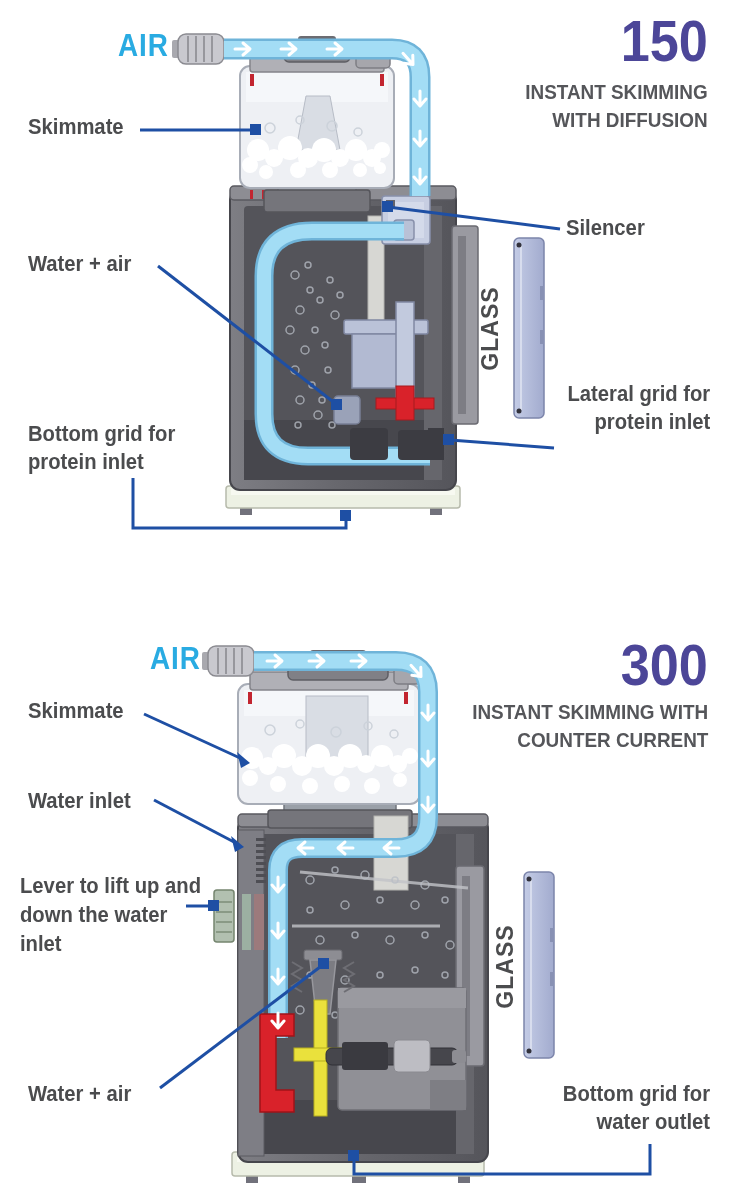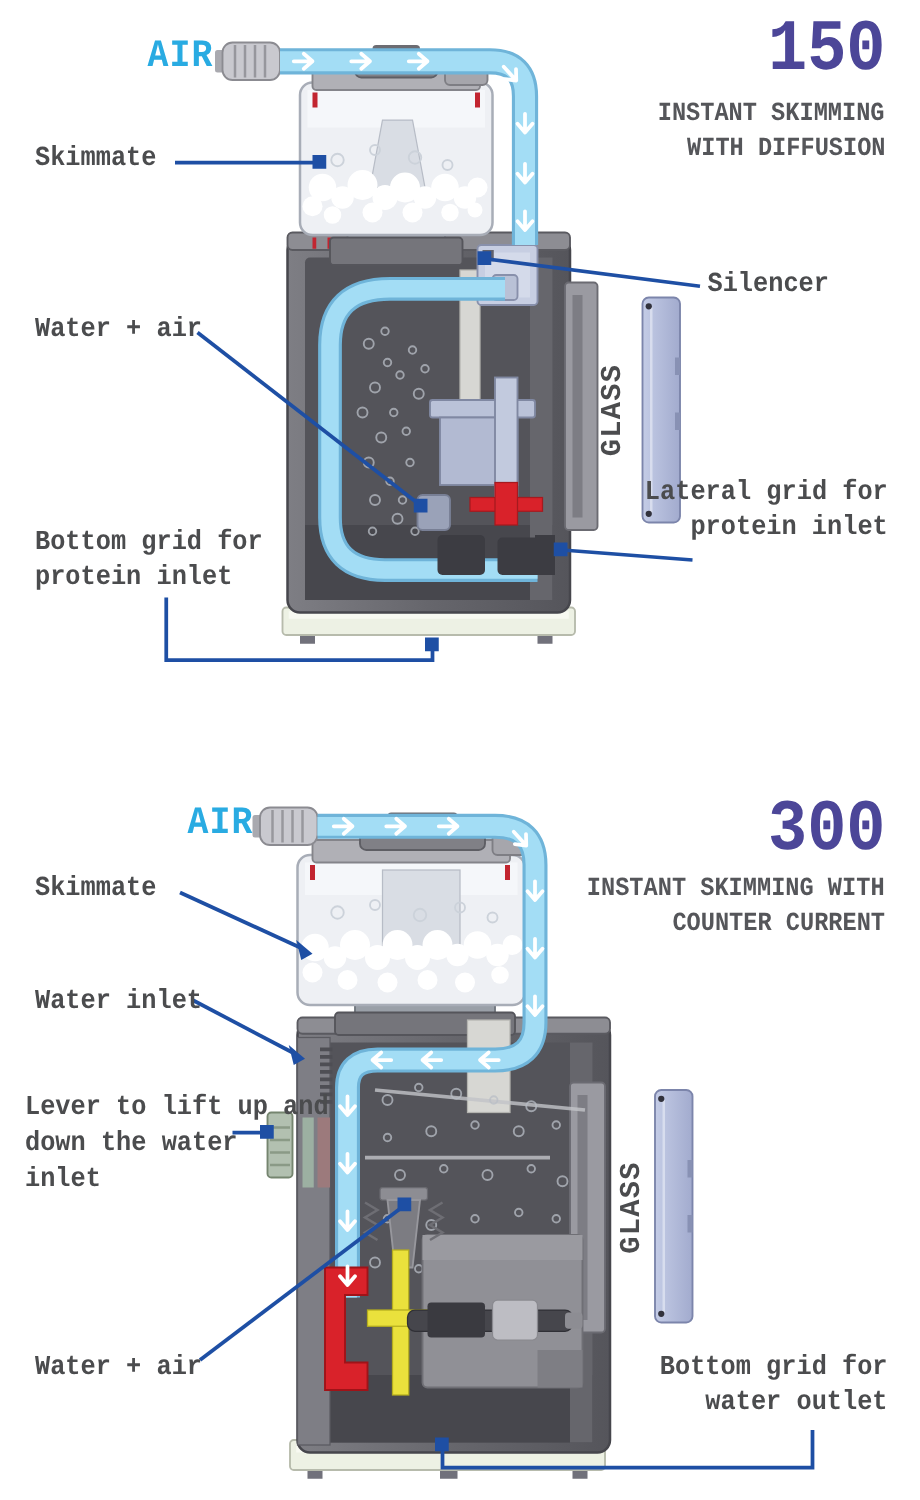--- a/index.html
+++ b/index.html
@@ -1,18 +1,18 @@
 <!DOCTYPE html>
 <html><head>
 <meta charset="utf-8">
 <style>
   html,body{margin:0;padding:0;background:#ffffff;}
   .canvas{
     position:relative;width:736px;height:1200px;background:#ffffff;overflow:hidden;
-    font-family:Liberation Mono, monospace;
+    font-family:Liberation Sans, sans-serif;
   }
   .canvas svg{position:absolute;left:0;}
   .lbl{
     position:absolute;font-weight:bold;font-size:22px;line-height:28px;color:#4b4c4e;
     white-space:nowrap;transform:scaleX(.92);transform-origin:left center;
   }
   .lbl.right{text-align:right;transform-origin:right center;}
   .air{
     position:absolute;font-weight:bold;font-size:31px;color:#29abe2;letter-spacing:1px;
     transform:scaleX(.9);transform-origin:left center;

